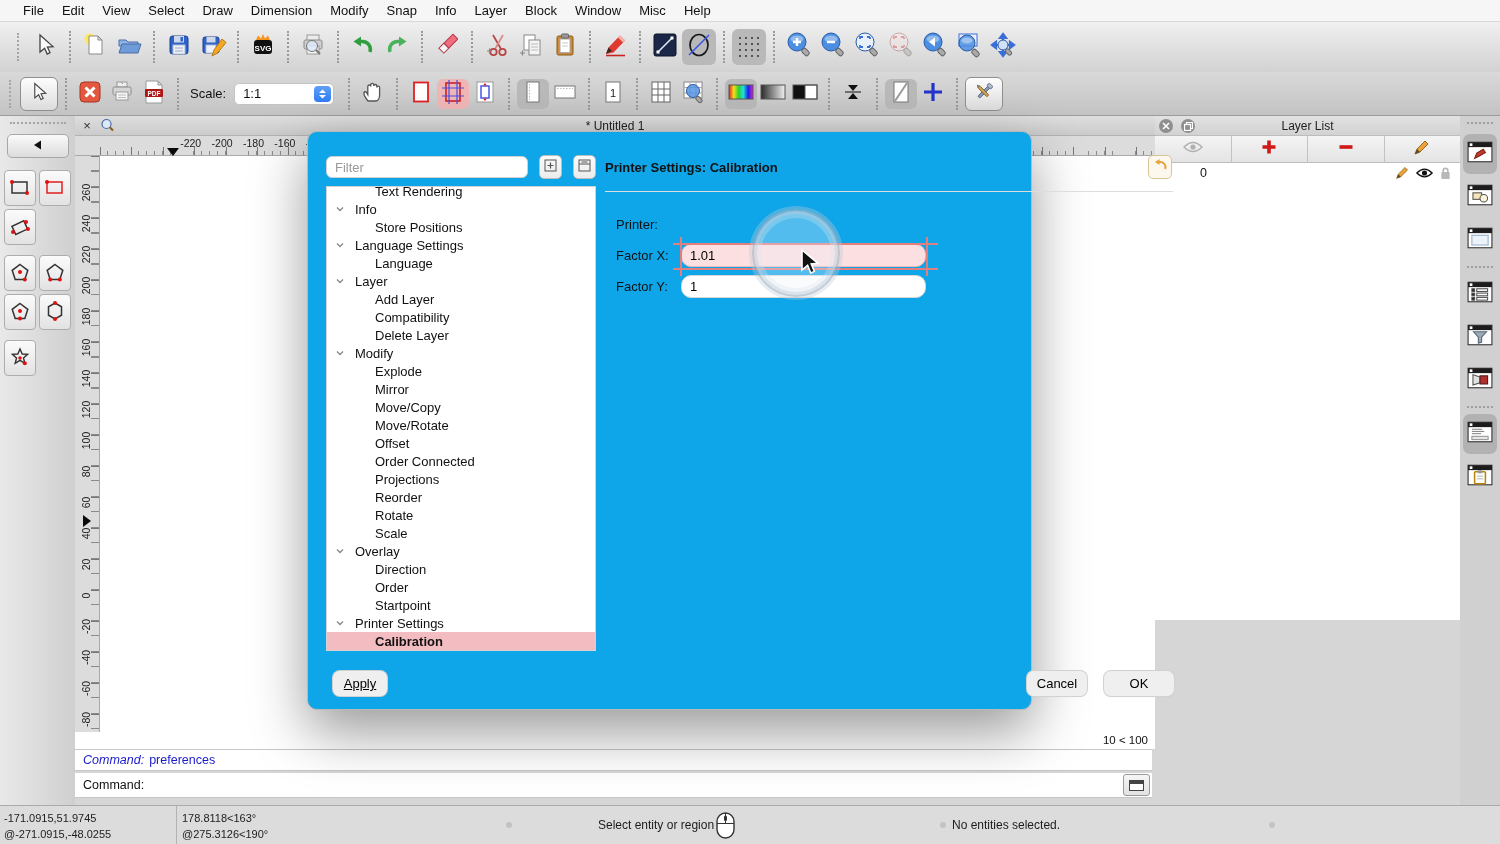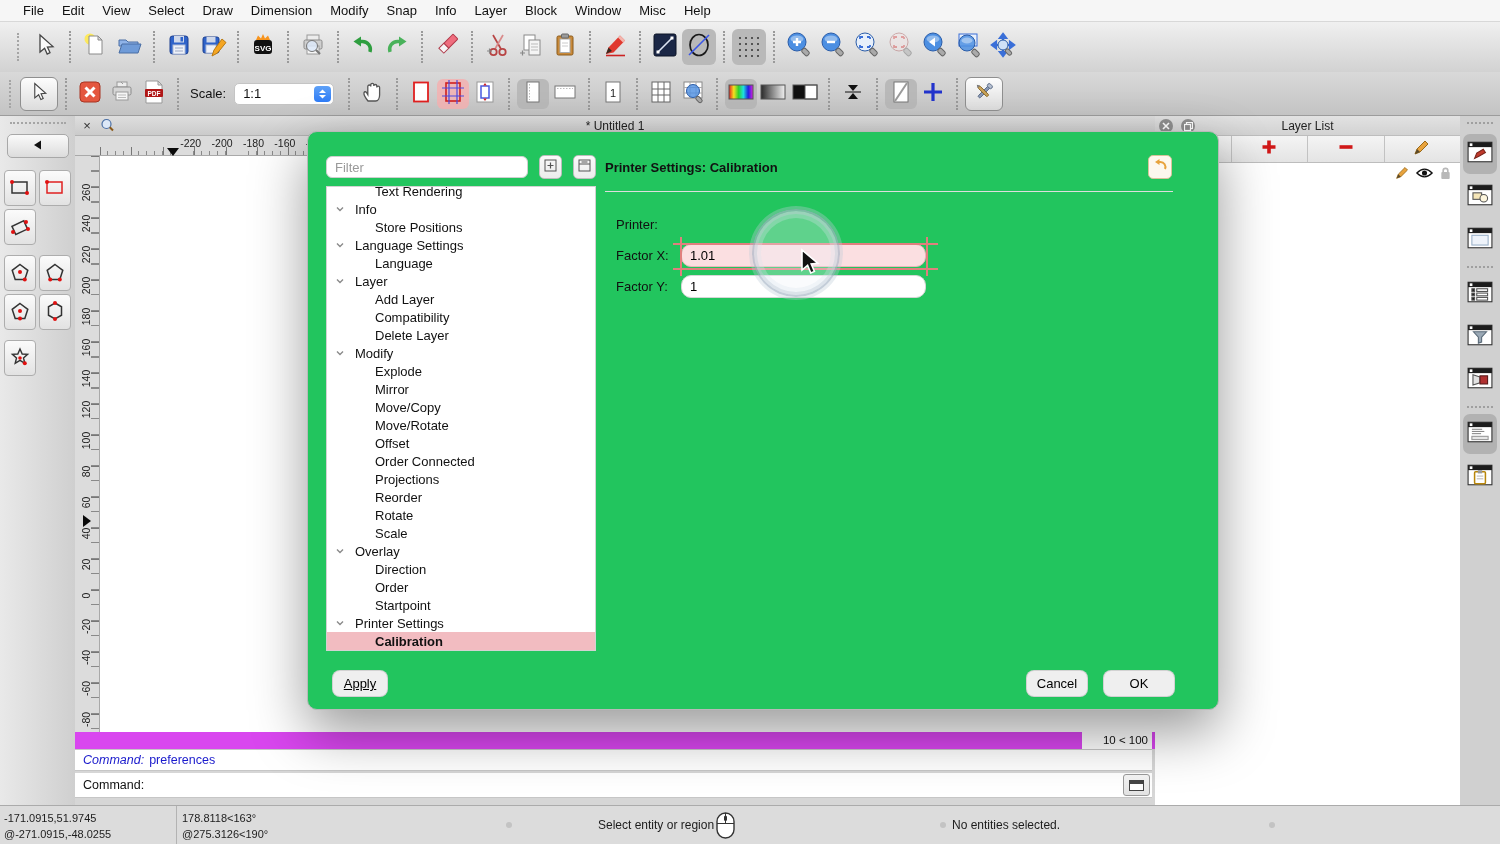--- a/index.html
+++ b/index.html
@@ -66,36 +66,36 @@
     background-repeat:repeat-y; background-position:right top; }
   .vlabels { position:absolute; left:0; top:21px; width:20px; display:flex; flex-direction:column; }
   .vlabels .rlab { height:31px; display:flex; align-items:center; justify-content:center;
     font-size:10.5px; color:#222; transform:rotate(-90deg); }
   .canvas { position:absolute; left:100px; top:156px; width:1055px; height:576px; background:#ffffff; }
   .tri-down { position:absolute; left:167px; top:148px; width:0; height:0;
     border-left:6px solid transparent; border-right:6px solid transparent; border-top:8px solid #0a0a0a; }
   .tri-right { position:absolute; left:83px; top:515px; width:0; height:0;
     border-top:6px solid transparent; border-bottom:6px solid transparent; border-left:8px solid #0a0a0a; }
 
-  .canvas-bottom { position:absolute; left:75px; top:732px; width:1080px; height:17px; background:#d946ef;text-decoration:underline; }
+  .canvas-bottom { position:absolute; left:75px; top:732px; width:1080px; height:17px; background:#ffffff;text-decoration:underline; }
   .grid-status { position:absolute; right:3px; top:0; width:70px; height:17px; background:#fff;
     font-size:11.5px; text-align:right; padding:2px 4px 0 0; }
   .cmd-history { position:absolute; left:75px; top:749px; width:1077px; height:22px; background:#fff;
     border-top:1px solid #c6c6c6; border-bottom:1px solid #c6c6c6; font-size:12.5px;
     display:flex; align-items:center; padding-left:8px; color:#1a1acc; }
   .cmd-history .prompt { font-style:italic; margin-right:5px; }
   .cmd-input-row { position:absolute; left:75px; top:773px; width:1077px; height:25px; background:#fff;
     border-bottom:1px solid #c6c6c6; font-size:12.5px; display:flex; align-items:center; padding-left:8px; }
   .cmd-input { border:none; outline:none; flex:1; font:inherit; height:20px; margin-left:6px; }
   .cmd-btn { position:absolute; right:2px; top:1px; width:27px; height:22px; border:1px solid #9a9a9a;
     background:linear-gradient(#f6f6f6,#e2e2e2); border-radius:3px; display:flex; align-items:center; justify-content:center; }
   .winglyph { width:15px; height:11px; border:1px solid #444; border-top:4px solid #444; background:#fff; }
 
   
-  .layer-panel { position:absolute; left:1155px; top:116px; width:305px; height:689px; background:#fff; }
+  .layer-panel { position:absolute; left:1155px; top:116px; width:305px; height:504px; background:#fff; }
   .lp-title { height:20px; background:linear-gradient(#e2e2e2,#d2d2d2); border-bottom:1px solid #bdbdbd;
     text-align:center; font-size:12px; line-height:20px; color:#222; position:relative; }
   .circ { position:absolute; top:3px; width:14px; height:14px; border-radius:50%; background:#8f8f8f;
     display:flex; align-items:center; justify-content:center; }
   .lp-cells { display:flex; height:27px; border-bottom:1px solid #bdbdbd; background:linear-gradient(#f4f4f4,#e4e4e4); }
   .lp-cell { flex:1; border-right:1px solid #c2c2c2; display:flex; align-items:center; justify-content:center; }
   .lp-row { height:20px; display:flex; align-items:center; font-size:12.5px; padding-left:45px; position:relative; }
   .lp-row .rowicons { position:absolute; right:8px; top:2px; display:flex; gap:6px; align-items:center; }
 
   
@@ -110,21 +110,21 @@
     border-top:1px solid #ababab; font-size:11px; color:#1c1c1c; }
   .sb-col1 { position:absolute; left:4px; top:4px; line-height:16px; }
   .sb-div { position:absolute; left:176px; top:0; height:39px; border-left:1px solid #b3b3b3; }
   .sb-col2 { position:absolute; left:182px; top:4px; line-height:16px; }
   .sb-hint { position:absolute; left:598px; top:12px; font-size:12px; }
   .sb-sel { position:absolute; left:952px; top:12px; font-size:12px; }
   .sdot { position:absolute; width:6px; height:6px; border-radius:50%; background:#c3c3c3; top:16px; }
   .sb-mouse { position:absolute; left:716px; top:6px; }
 
   
-  .dialog { position:absolute; left:307px; top:131px; width:912px; height:579px; background:#22c55e;
+  .dialog { position:absolute; left:307px; top:131px; width:725px; height:579px; background:#0ea5e9;
     border:1px solid #b9b9b9; border-radius:10px; box-shadow:0 22px 55px rgba(0,0,0,.4); z-index:40; font-size:13px; }
   .dlg-filter { position:absolute; left:18px; top:24px; width:202px; height:22px; border:1px solid #cfcfcf;
     border-radius:6px; padding:0 8px; font:inherit; color:#333; outline:none; }
   .dlg-filter::placeholder { color:#9a9a9a; }
   .sqbtn { position:absolute; top:23px; width:23px; height:24px; border:1px solid #bdbdbd; border-radius:5px;
     background:linear-gradient(#fafafa,#ececec); display:flex; align-items:center; justify-content:center; }
   .dlg-title { position:absolute; left:297px; top:28px; font-weight:bold; font-size:13px; }
   .resetbtn { position:absolute; left:840px; top:23px; width:24px; height:24px; border:1px solid #d8c49a;
     border-radius:5px; background:#fdf8ee; display:flex; align-items:center; justify-content:center; }
   .dlg-sep { position:absolute; left:297px; top:59px; width:568px; border-top:1px solid #dddddd; }

